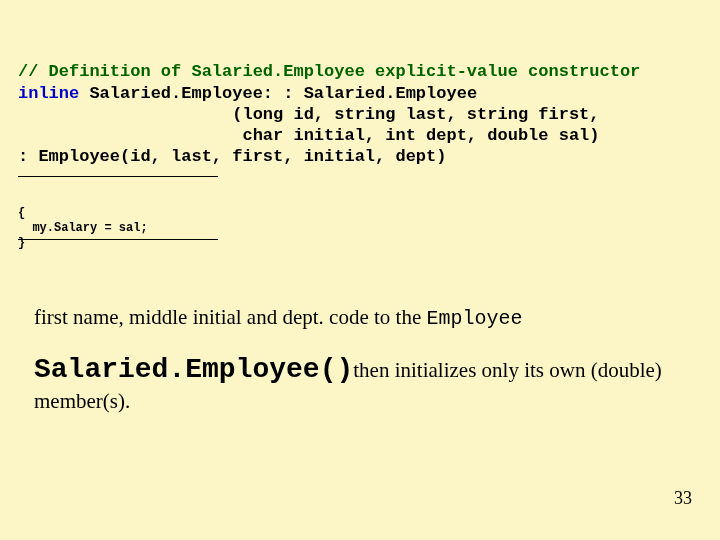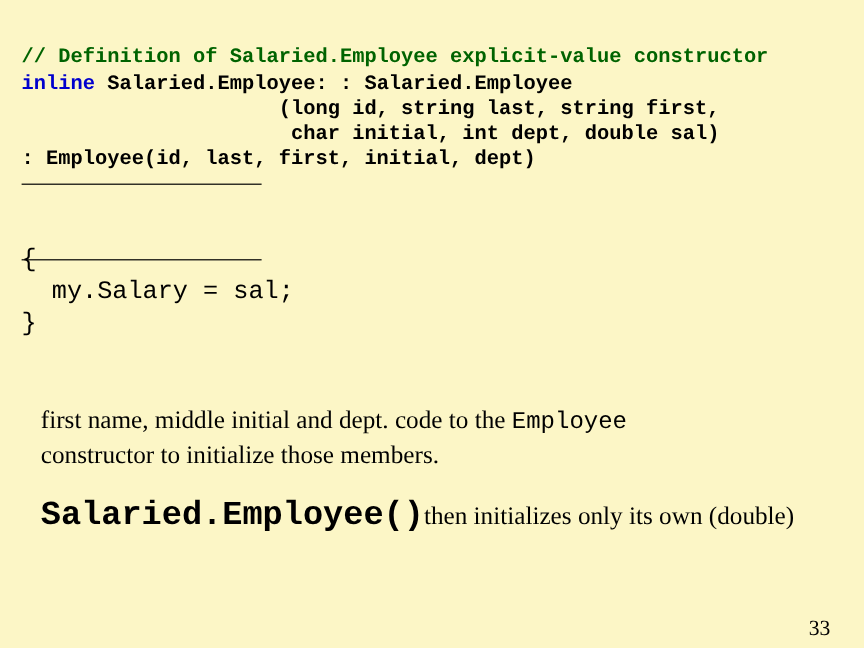--- a/index.html
+++ b/index.html
@@ -10,38 +10,38 @@
     background: #fcf6c6;
     font-family: "Times New Roman", Times, serif;
     color: #000;
     overflow: hidden;
   }
   .page {
     position: relative;
     width: 720px;
     height: 540px;
     box-sizing: border-box;
-    padding: 17px 18px 0 18px;
+    padding: 40px 18px 0 18px;
   }
   .code {
     font-family: "Courier New", Courier, monospace;
     font-weight: bold;
     font-size: 17px;
     line-height: 1.25;
     white-space: pre;
     color: #000;
     margin-bottom: 8px;
   }
   .code .cmt  { color: #006300; }
   .code .kw   { color: #0000cd; }
   .body-block {
     position: relative;
     font-family: "Courier New", Courier, monospace;
-    font-weight: normal;
-    font-size: 21px;
+    font-weight: bold;
+    font-size: 12px;
     line-height: 1.25;
     white-space: pre;
     margin-top: 6px;
   }
   .underline-box {
     position: absolute;
     left: 0;
     top: 0;
     height: 62px;
     width: 200px;
@@ -67,21 +67,21 @@
     margin: 20px 12px 0 16px;
   }
   .prose2 .mono {
     font-family: "Courier New", Courier, monospace;
     font-weight: bold;
     font-size: 28px;
   }
   .pagenum {
     position: absolute;
     right: 28px;
-    bottom: 6px;
+    bottom: 31px;
     font-family: "Times New Roman", Times, serif;
     font-size: 18px;
     color: #000;
     text-align: right;
   }
 </style>
 </head>
 <body>
 
 <div class="page">
@@ -95,22 +95,22 @@
 
   <div class="body-block">
     <div class="underline-box"></div>
 <span>{</span>
 <span>  my.Salary = sal;</span>
 <span>}</span></div>
 
   <div class="prose">
     <br>
     <span>first name, middle initial and dept. code to the </span><span class="mono">Employee</span><br>
-    <span>constructor to initialize those members.</span>
   </div>
 
   <div class="prose2">
     <span class="mono">Salaried.Employee()</span><span>then initializes only its own (double)</span><br>
+    <span>member(s).</span>
   </div>
 
   <div class="pagenum">33</div>
 
 </div>
 
 </body></html>

